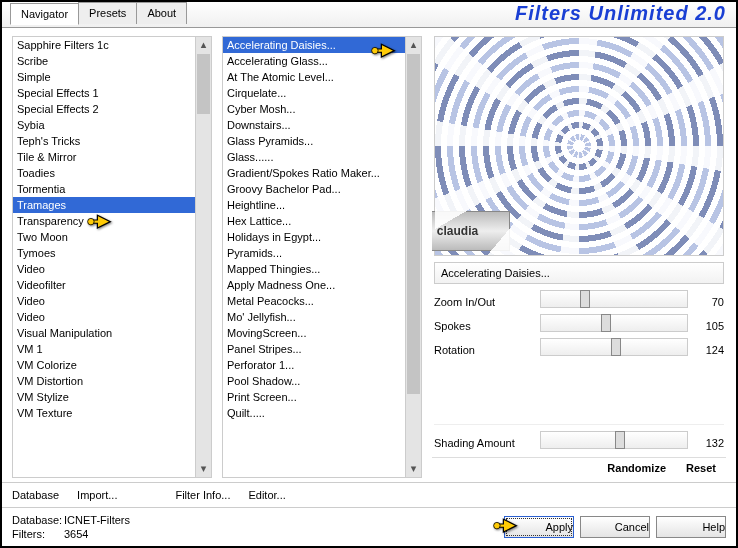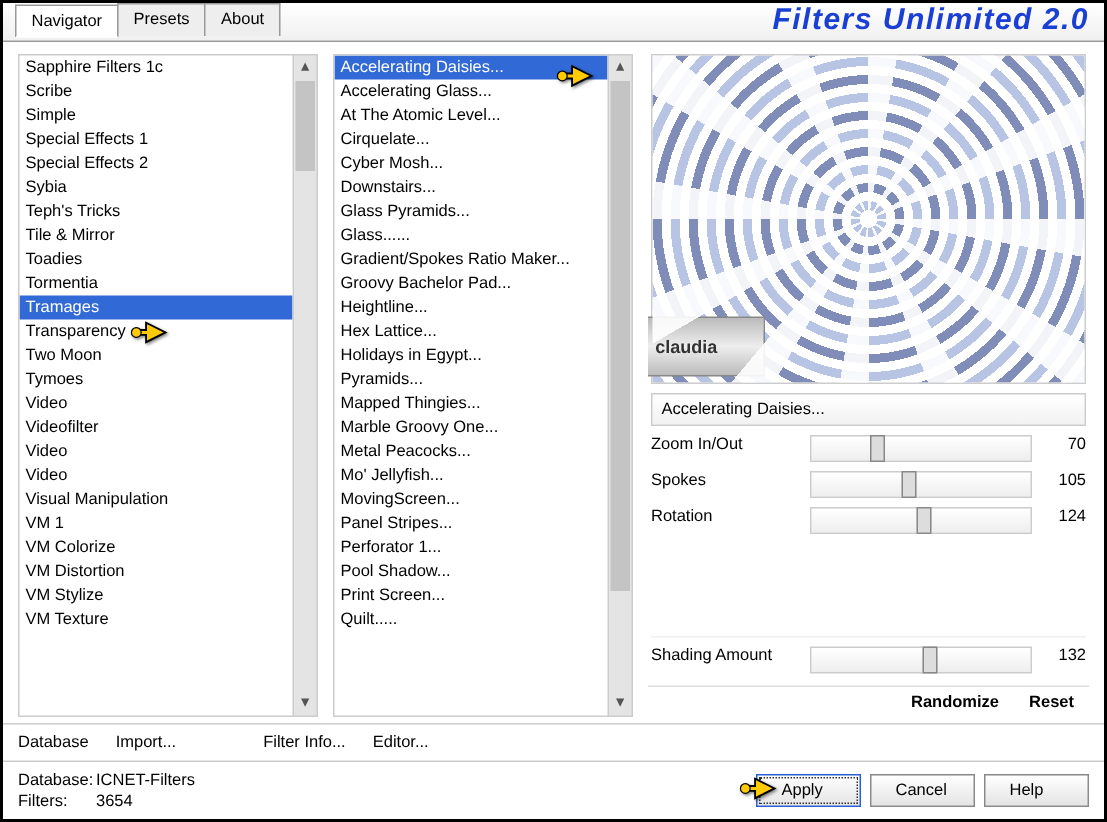--- a/index.html
+++ b/index.html
@@ -18,35 +18,35 @@
 .sb .ar{height:16px;text-align:center;line-height:14px;color:#555;cursor:pointer}
 .sb .thumb{background:#c4c4c4;margin:1px;height:60px}
 .sb .thumb.long{height:340px;margin-top:1px}
 .right{flex:1;display:flex;flex-direction:column;overflow:hidden}
 .preview{flex:0 0 220px;border:1px solid #ccc;margin:0 2px 6px 2px;background:repeating-radial-gradient(circle at 50% 50%,#fff 0 6px,#b8c4e4 6px 12px,#fff 12px 18px,#7f8db8 18px 24px);position:relative}
 .preview::after{content:"";position:absolute;inset:0;background:conic-gradient(from 0deg at 50% 50%,rgba(255,255,255,.9) 0 10deg,transparent 10deg 30deg,rgba(255,255,255,.9) 30deg 40deg,transparent 40deg 60deg,rgba(255,255,255,.9) 60deg 70deg,transparent 70deg 90deg,rgba(255,255,255,.9) 90deg 100deg,transparent 100deg 120deg,rgba(255,255,255,.9) 120deg 130deg,transparent 130deg 150deg,rgba(255,255,255,.9) 150deg 160deg,transparent 160deg 180deg,rgba(255,255,255,.9) 180deg 190deg,transparent 190deg 210deg,rgba(255,255,255,.9) 210deg 220deg,transparent 220deg 240deg,rgba(255,255,255,.9) 240deg 250deg,transparent 250deg 270deg,rgba(255,255,255,.9) 270deg 280deg,transparent 280deg 300deg,rgba(255,255,255,.9) 300deg 310deg,transparent 310deg 330deg,rgba(255,255,255,.9) 330deg 340deg,transparent 340deg 360deg);mix-blend-mode:lighten}
 .watermark{position:absolute;bottom:4px;left:-30px;width:105px;height:40px;background:linear-gradient(#bbb,#eee,#bbb);border:1px solid #888;display:flex;align-items:center;justify-content:center}
 .watermark span{font-weight:bold;color:#333;font-size:12px}
 .filterlab{background:linear-gradient(#fff,#f2f2f2);border:1px solid #ccc;padding:4px 6px;margin:0 2px 6px 2px}
 .sliders{display:flex;flex-direction:column;gap:6px;margin:0 2px 8px 2px}
-.srow{display:flex;align-items:flex-start;gap:6px}
+.srow{display:flex;align-items:flex-end;gap:6px}
 .srow .lab{flex:0 0 100px}
 .srow .sl{flex:1;height:18px;background:linear-gradient(#fff,#eee);border:1px solid #ccc;position:relative;cursor:pointer}
 .srow .sl .th{position:absolute;top:-1px;width:10px;height:18px;background:#ddd;border:1px solid #888}
 .srow .val{flex:0 0 30px;text-align:right}
 .randrow{display:flex;justify-content:flex-end;gap:20px;padding:4px 10px;border-top:1px solid #ddd}
 .randrow span{cursor:pointer;font-weight:bold}
 .btnrow{display:flex;border-top:1px solid #ccc;padding:6px 10px;gap:18px}
 .btnrow .lft,.btnrow .mid{display:flex;gap:18px}
 .btnrow span{font-weight:normal;cursor:pointer}
 .footer{display:flex;border-top:1px solid #ccc;padding:6px 10px;align-items:center;position:relative}
 .footinfo{display:flex;flex-direction:column;gap:2px}
 .footinfo div span:first-child{display:inline-block;width:52px}
 .btns{margin-left:auto;display:flex;gap:6px}
-.btn{border:1px solid #888;background:linear-gradient(#fff,#e4e4e4);padding:4px 16px;min-width:70px;text-align:left;cursor:pointer}
+.btn{border:1px solid #888;background:linear-gradient(#fff,#e4e4e4);padding:4px 0;min-width:70px;text-align:right;cursor:pointer}
 .btn.apply{border:1px solid #2a5fd0;outline:1px dotted #333;outline-offset:-3px}
 .hand{position:absolute;width:26px;height:20px;pointer-events:none;z-index:50}
 .hand svg{width:100%;height:100%;filter:drop-shadow(1px 1px 1px rgba(0,0,0,.5))}
 </style>
 </head>
 <body>
 
 <div class="hdr">
   <div class="tabs" id="tabs">
       <div class="tab active">Navigator</div>
@@ -106,21 +106,21 @@
         <li>Downstairs...</li>
         <li>Glass Pyramids...</li>
         <li>Glass......</li>
         <li>Gradient/Spokes Ratio Maker...</li>
         <li>Groovy Bachelor Pad...</li>
         <li>Heightline...</li>
         <li>Hex Lattice...</li>
         <li>Holidays in Egypt...</li>
         <li>Pyramids...</li>
         <li>Mapped Thingies...</li>
-        <li>Marble Groovy One...</li>
+        <li>Apply Madness One...</li>
         <li>Metal Peacocks...</li>
         <li>Mo' Jellyfish...</li>
         <li>MovingScreen...</li>
         <li>Panel Stripes...</li>
         <li>Perforator 1...</li>
         <li>Pool Shadow...</li>
         <li>Print Screen...</li>
         <li>Quilt.....</li>
       </ul>
     <div class="sb">

